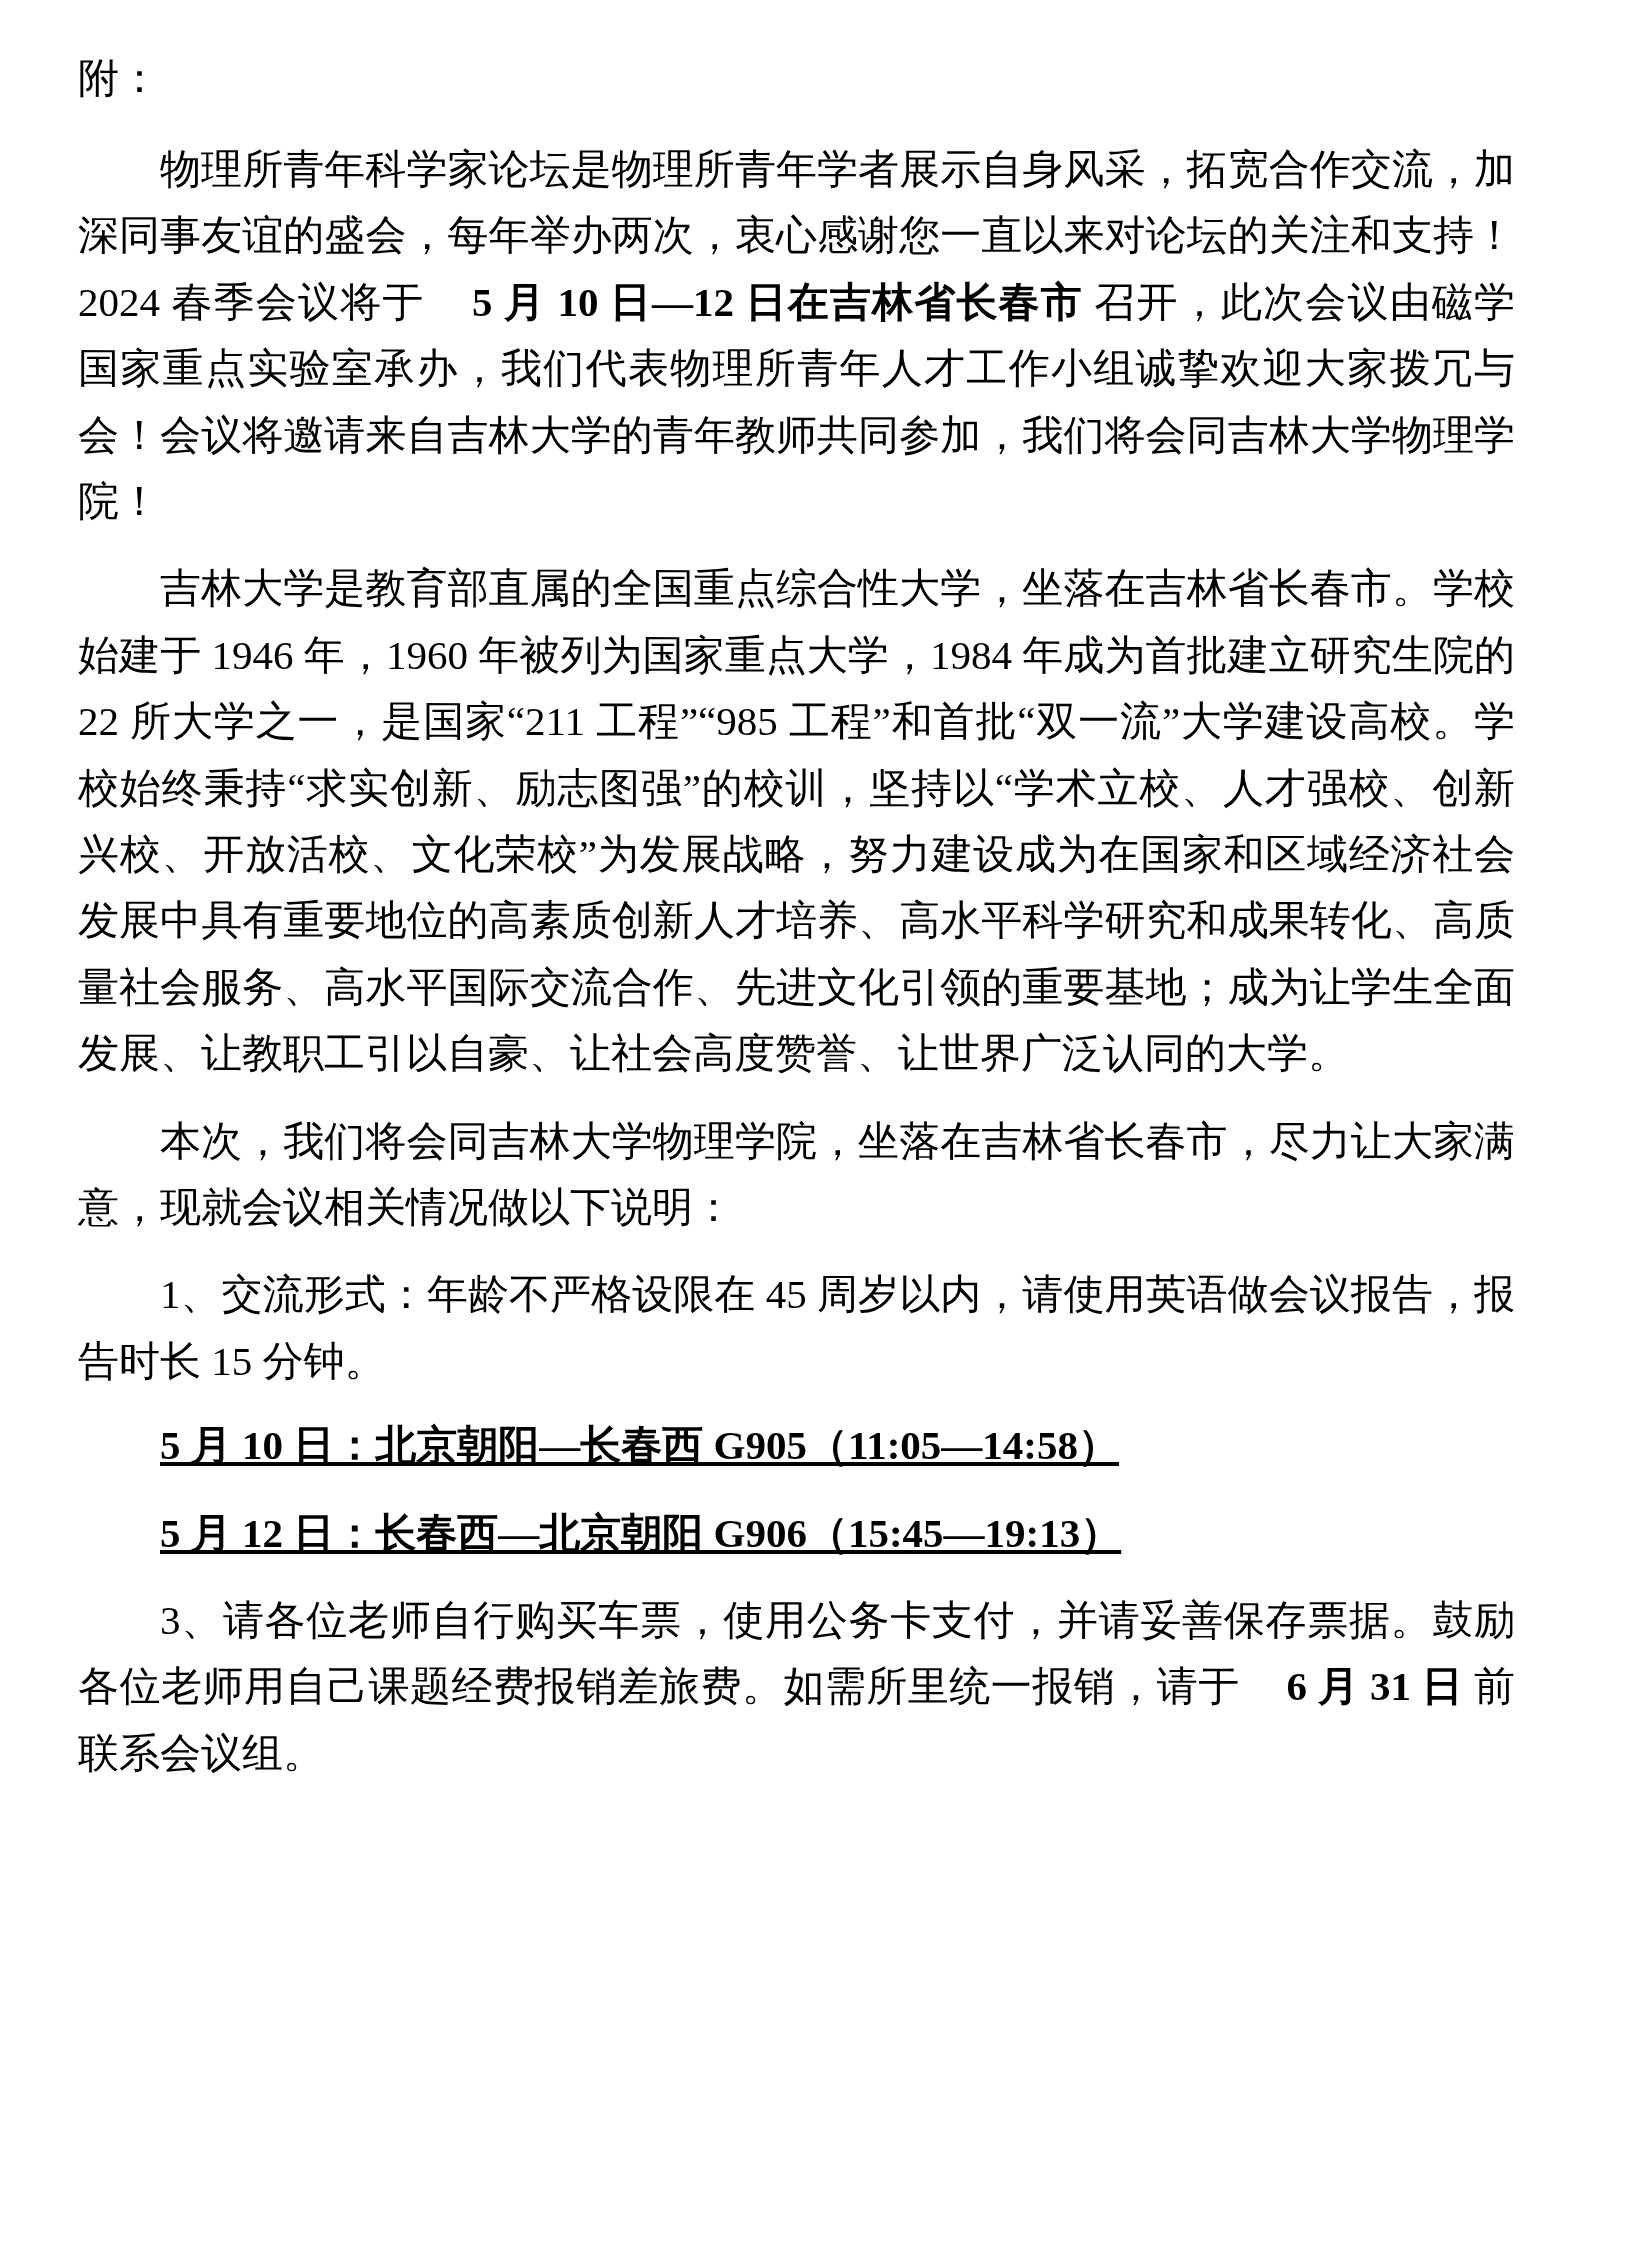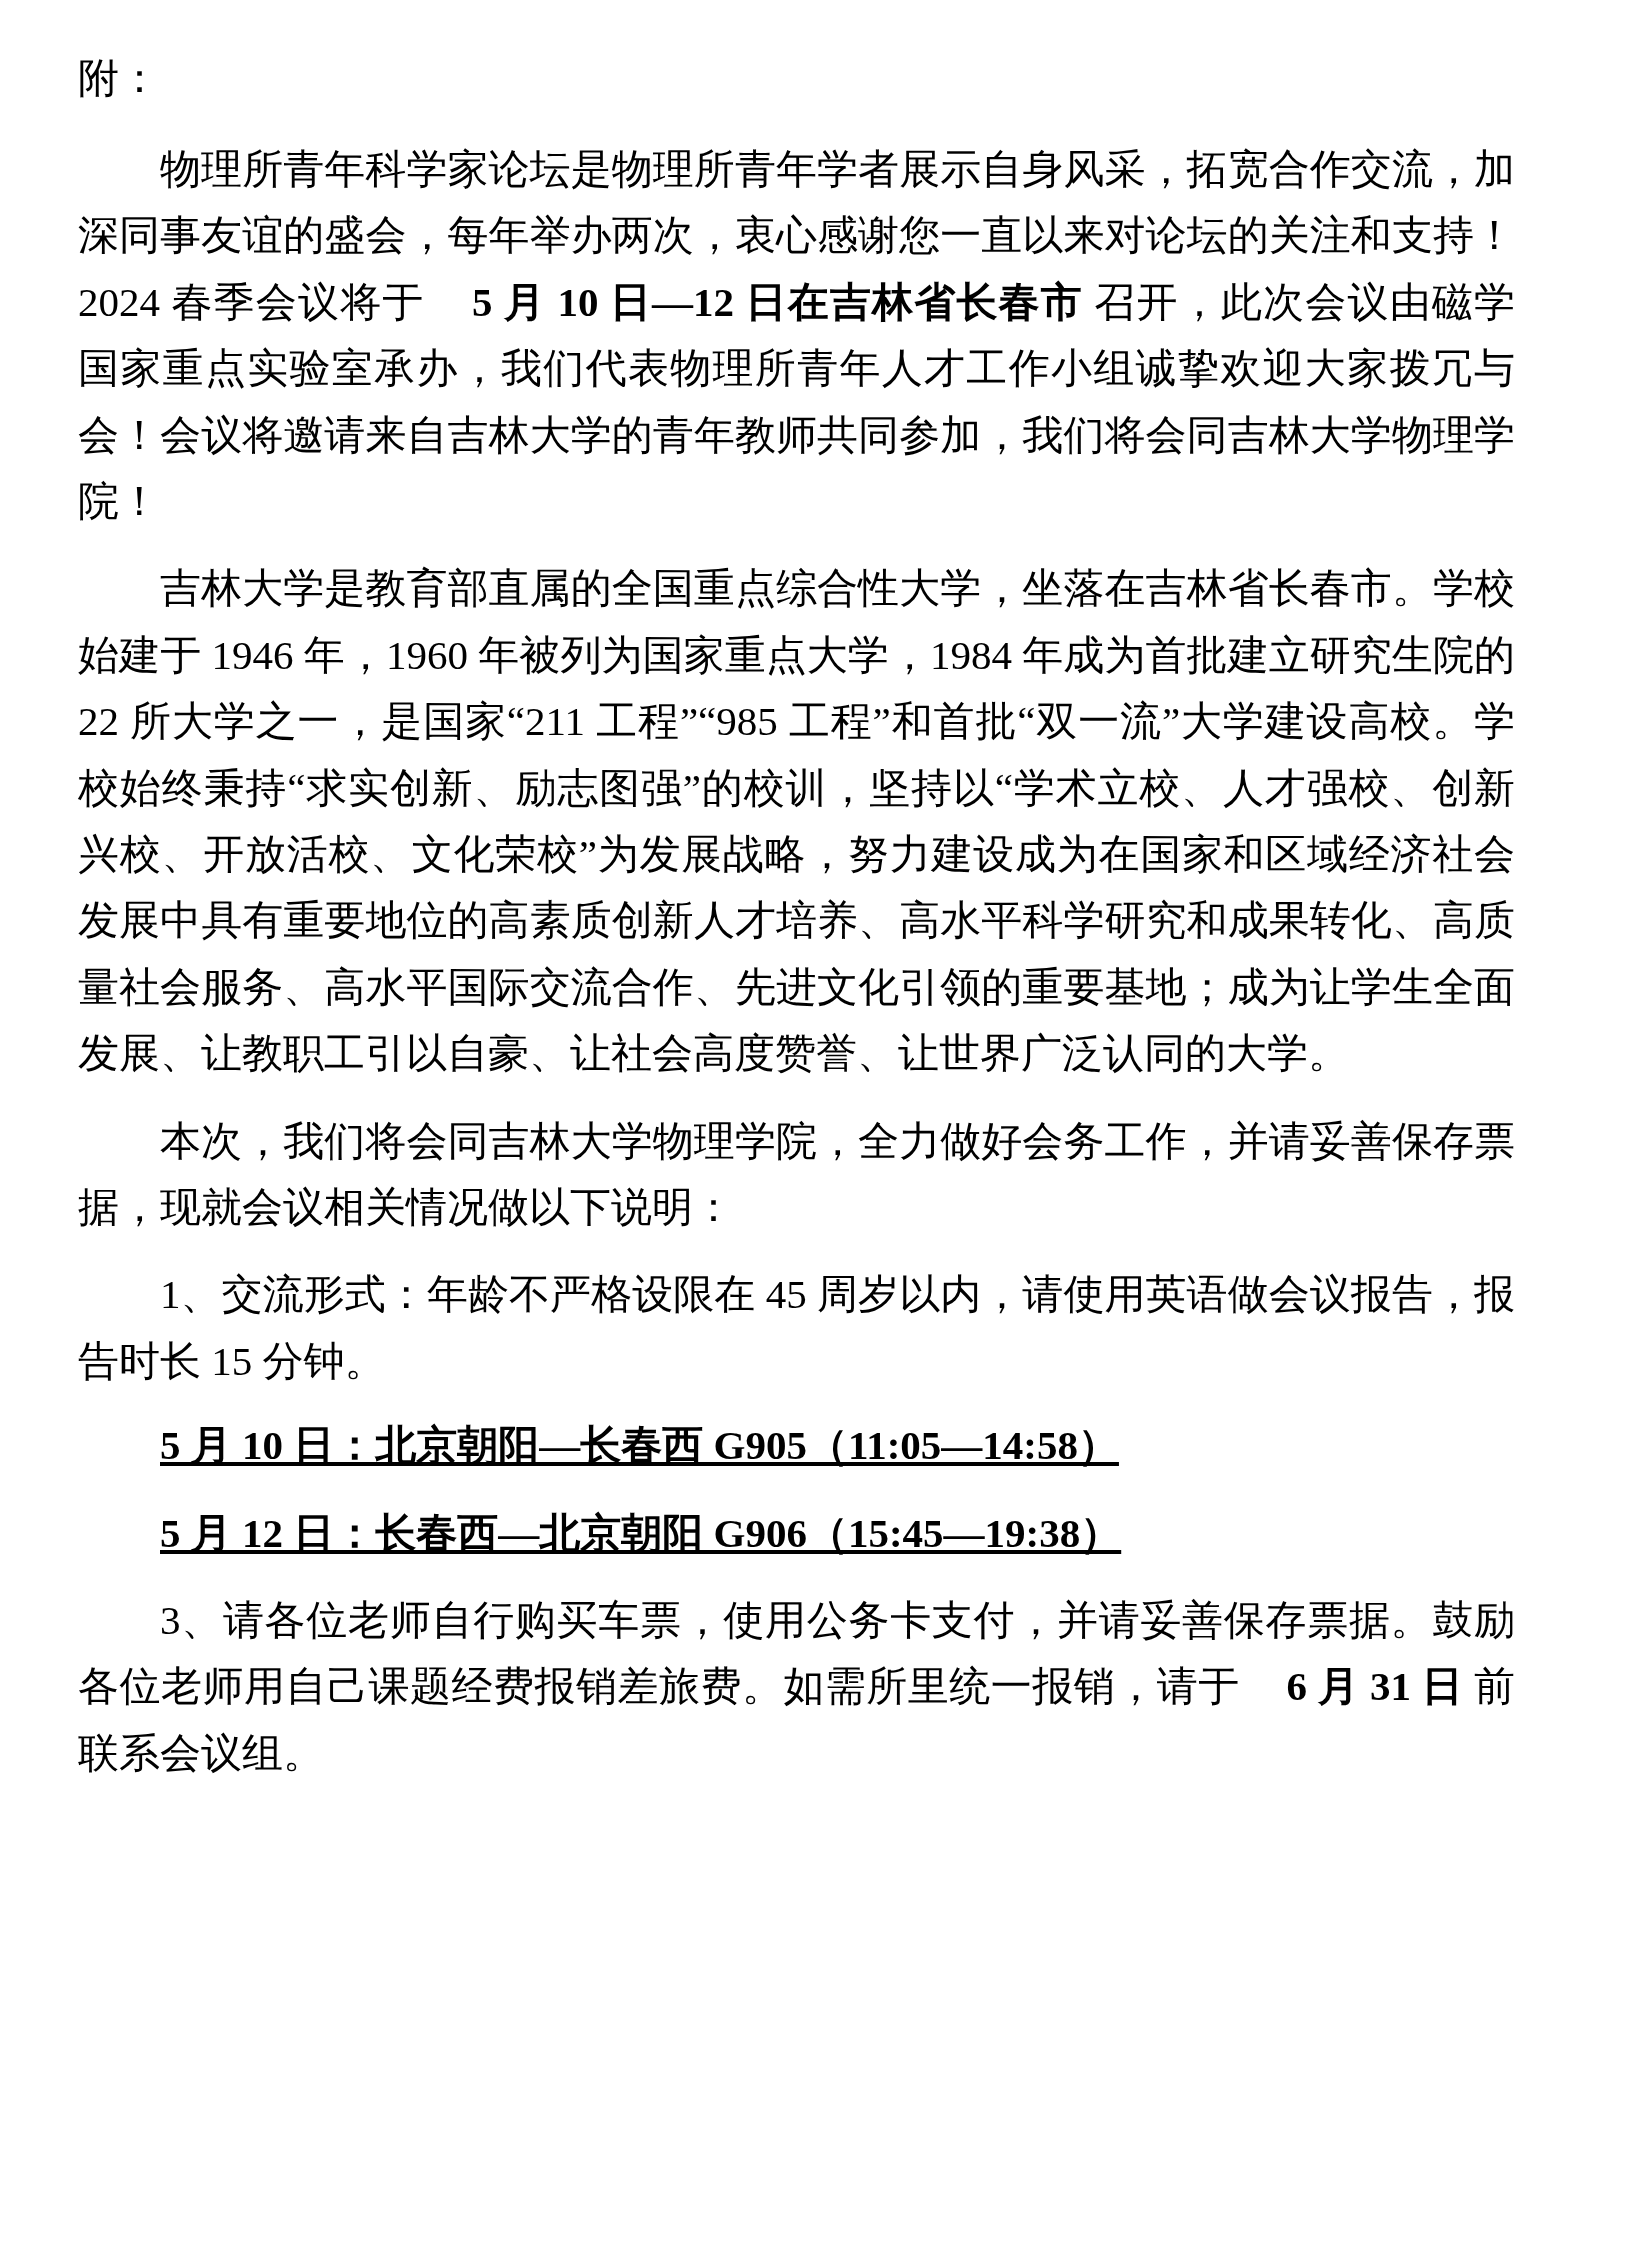--- a/index.html
+++ b/index.html
@@ -69,32 +69,32 @@
 
     <p class="indent para-gap">
       <span>物理所青年科学家论坛是物理所青年学者展示自身风采，拓宽合作交流，加深同事友谊的盛会，每年举办两次，衷心感谢您一直以来对论坛的关注和支持！2024 春季会议将于 </span><span class="bold">5 月 10 日—12 日在吉林省长春市</span><span> 召开，此次会议由磁学国家重点实验室承办，我们代表物理所青年人才工作小组诚挚欢迎大家拨冗与会！会议将邀请来自吉林大学的青年教师共同参加，我们将会同吉林大学物理学院！</span>
     </p>
 
     <p class="indent para-gap">
       <span>吉林大学是教育部直属的全国重点综合性大学，坐落在吉林省长春市。学校始建于 1946 年，1960 年被列为国家重点大学，1984 年成为首批建立研究生院的 22 所大学之一，是国家“211 工程”“985 工程”和首批“双一流”大学建设高校。学校始终秉持“求实创新、励志图强”的校训，坚持以“学术立校、人才强校、创新兴校、开放活校、文化荣校”为发展战略，努力建设成为在国家和区域经济社会发展中具有重要地位的高素质创新人才培养、高水平科学研究和成果转化、高质量社会服务、高水平国际交流合作、先进文化引领的重要基地；成为让学生全面发展、让教职工引以自豪、让社会高度赞誉、让世界广泛认同的大学。</span>
     </p>
 
     <p class="indent para-gap">
-      <span>本次，我们将会同吉林大学物理学院，全力做好会务工作，并请妥善保存票据，现就会议相关情况做以下说明：</span>
+      <span>本次，我们将会同吉林大学物理学院，坐落在吉林省长春市，尽力让大家满意，现就会议相关情况做以下说明：</span>
     </p>
 
     <p class="list-item">
       <span>1、交流形式：年龄不严格设限在 45 周岁以内，请使用英语做会议报告，报告时长 15 分钟。</span>
     </p>
 
 
 
     <p class="train-line">5 月 10 日：北京朝阳—长春西 G905（11:05—14:58）</p>
 
-    <p class="train-line">5 月 12 日：长春西—北京朝阳 G906（15:45—19:38）</p>
+    <p class="train-line">5 月 12 日：长春西—北京朝阳 G906（15:45—19:13）</p>
 
     <p class="list-item">
       <span>3、请各位老师自行购买车票，使用公务卡支付，并请妥善保存票据。鼓励各位老师用自己课题经费报销差旅费。如需所里统一报销，请于 </span><span class="bold">6 月 31 日</span><span> 前联系会议组。</span>
     </p>
 
   </div>
 </div>
 
 
 </body></html>

